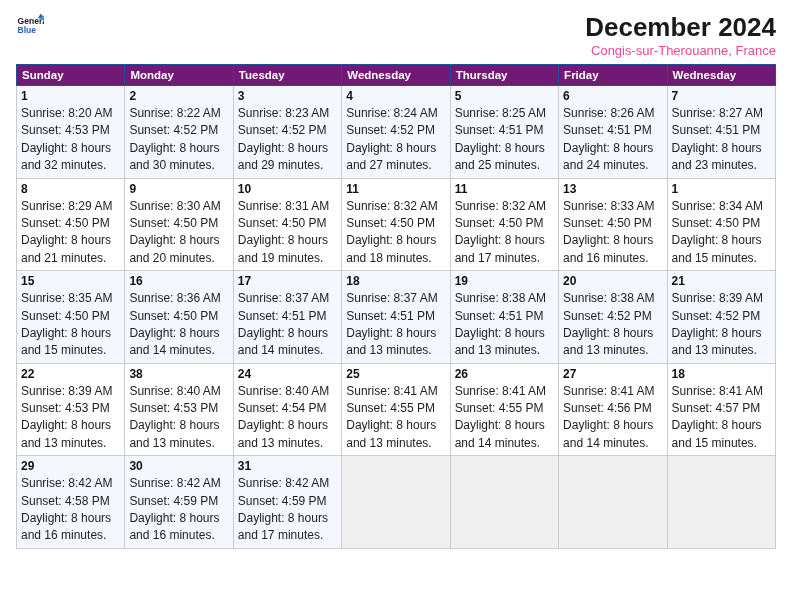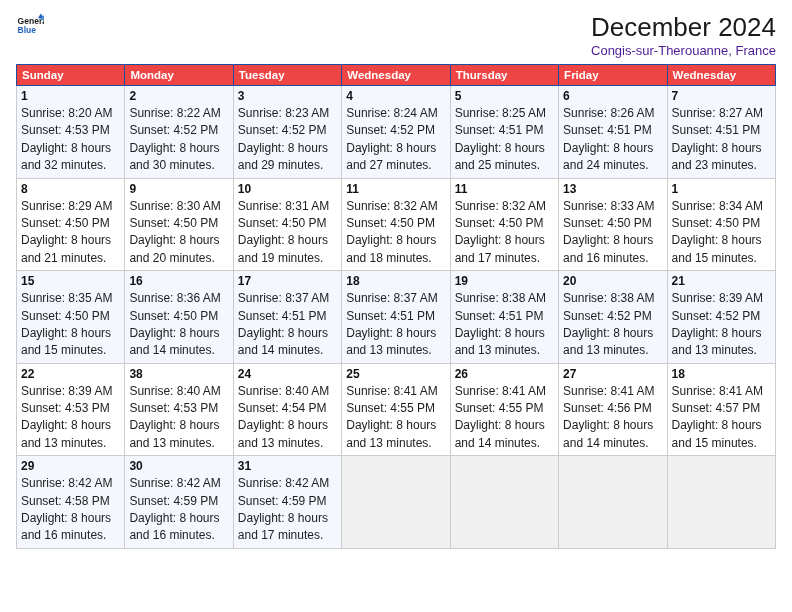--- a/index.html
+++ b/index.html
@@ -29,35 +29,35 @@
     }
     .logo-icon {
       width: 28px;
       height: 28px;
     }
     .title-block {
       text-align: right;
     }
     .main-title {
       font-size: 26px;
-      font-weight: normal;
+      font-weight: bold;
       color: #1a1a1a;
       margin-left: 17px;
     }
     .subtitle {
       font-size: 13px;
-      color: #4c1d95;
+      color: #ec4899;
     }
     .calendar {
       width: 100%;
       border-collapse: collapse;
       table-layout: fixed;
     }
     .calendar thead tr th {
-      background: #ef4444;
+      background: #701a75;
       color: #fff;
       font-size: 11.5px;
       font-weight: bold;
       padding: 4px 5px;
       text-align: left;
       border: 1px solid #1a4fa0;
     }
     .calendar tbody tr td {
       vertical-align: top;
       border: 1px solid #ccc;

